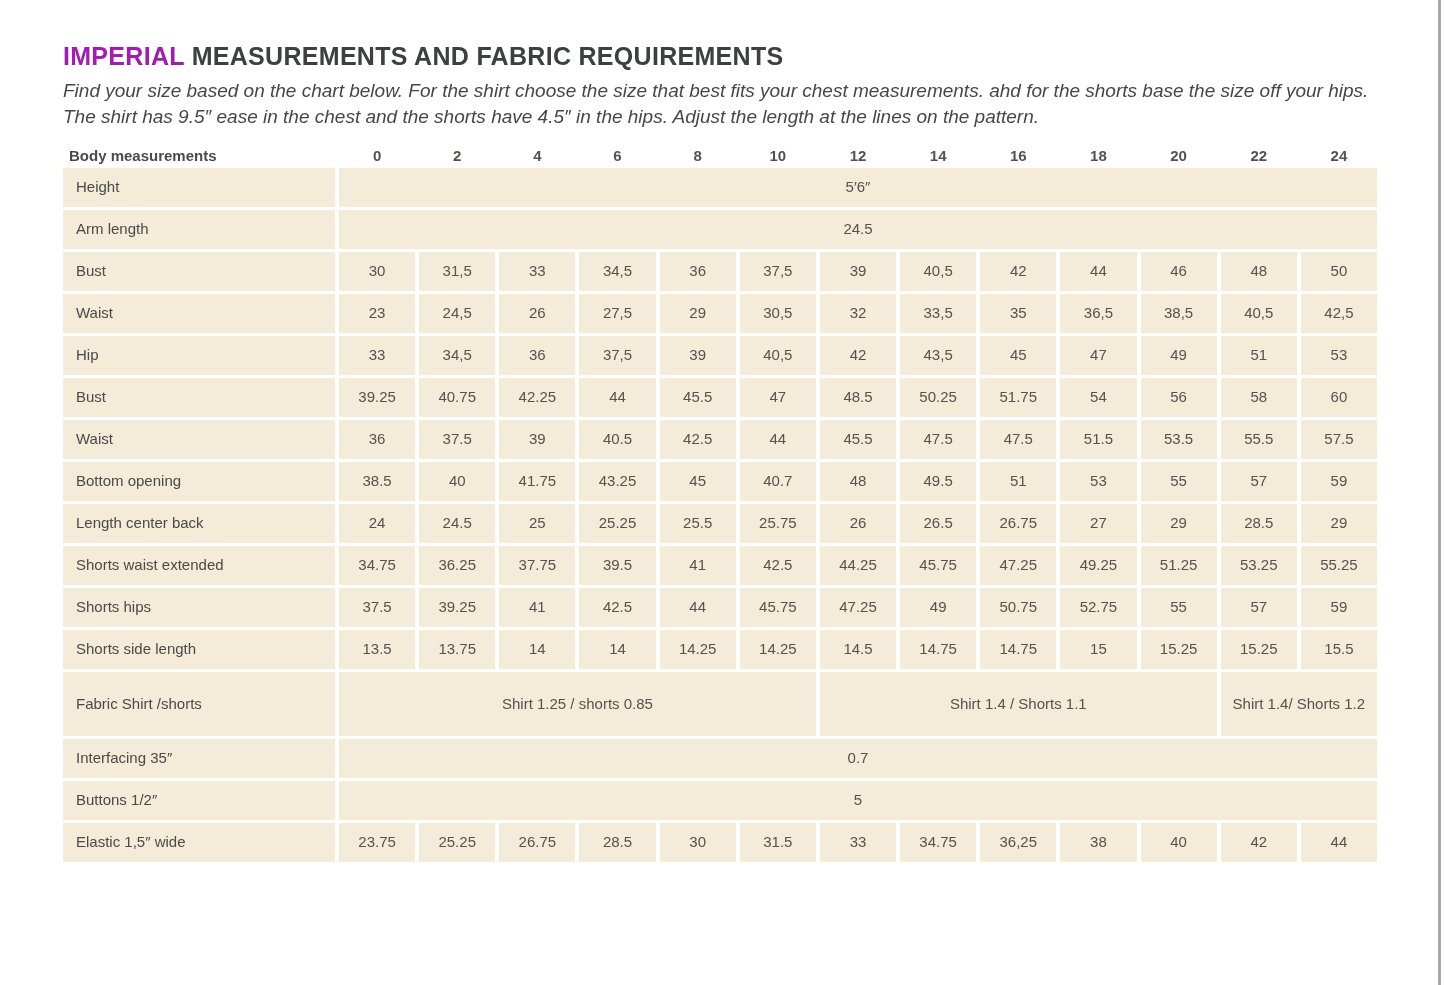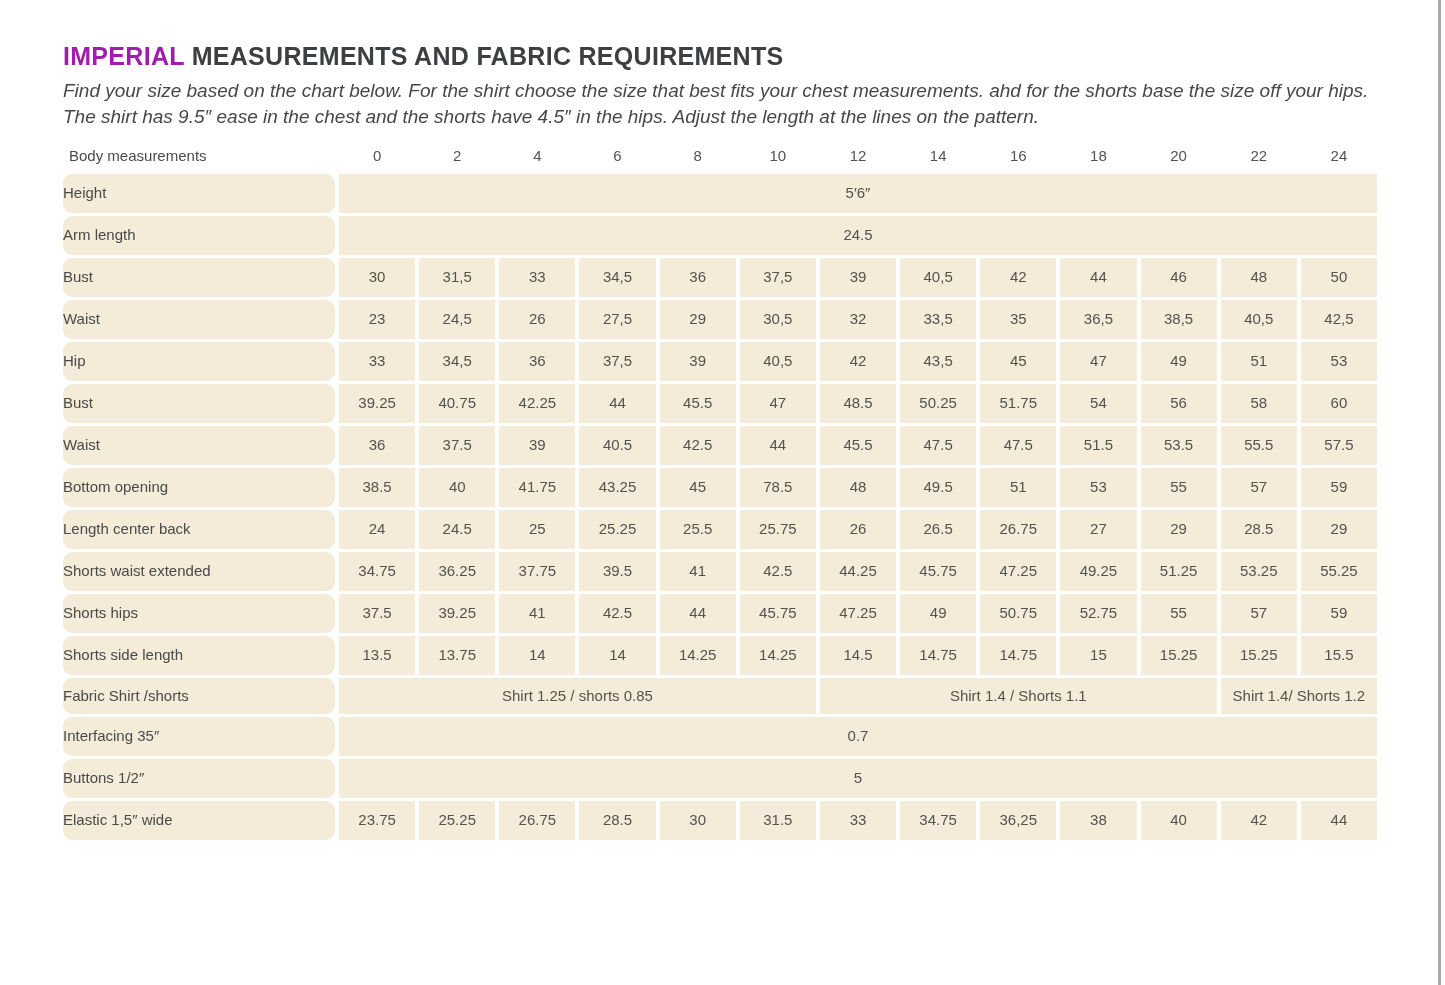--- a/index.html
+++ b/index.html
@@ -28,41 +28,40 @@
     width: 1310px;
     font-style: italic;
   }
   .mtable { margin-top: 12px; }
   .thead, .trow {
     display: grid;
     grid-template-columns: 272px repeat(13, 1fr);
     column-gap: 4px;
     align-items: stretch;
   }
-  .thead { height: 26px; margin-bottom: 6px; align-items: center; }
+  .thead { height: 26px; margin-bottom: 0; align-items: center; font-weight: bold; }
   .hlabel { font-size: 15px; color: #4a4a48; padding-left: 6px; }
   .hsize { font-size: 15px; color: #55524e; text-align: center; }
   .trow { height: 39px; margin-bottom: 3px; }
-  .trow.tall { height: 36px; }
+  .trow.tall { height: 64px; }
   .cell {
     background: #f4ebd9;
     display: flex;
     align-items: center;
     justify-content: center;
     font-size: 15px;
     color: #56524d;
     text-align: center;
     line-height: 1.12;
   }
   .cell.label {
     justify-content: flex-start;
-    padding-left: 0;
+    padding-left: 13px;
     color: #4a4a48;
     text-align: center;
-    border-radius: 9px;
   }
   .cell.span-all { grid-column: 2 / span 13; }
   .section-label {
     font-size: 15px;
     color: #4a4a48;
     padding: 15px 0 11px 6px;
   }
   .edge-line {
     position: absolute;
     top: 0; bottom: 0; right: 4px;
@@ -183,21 +182,21 @@
           <div class="cell">55.5</div>
           <div class="cell">57.5</div>
         </div>
         <div class="trow">
           <div class="cell label">Bottom opening</div>
           <div class="cell">38.5</div>
           <div class="cell">40</div>
           <div class="cell">41.75</div>
           <div class="cell">43.25</div>
           <div class="cell">45</div>
-          <div class="cell">78.5</div>
+          <div class="cell">40.7</div>
           <div class="cell">48</div>
           <div class="cell">49.5</div>
           <div class="cell">51</div>
           <div class="cell">53</div>
           <div class="cell">55</div>
           <div class="cell">57</div>
           <div class="cell">59</div>
         </div>
         <div class="trow">
           <div class="cell label">Length center back</div>

